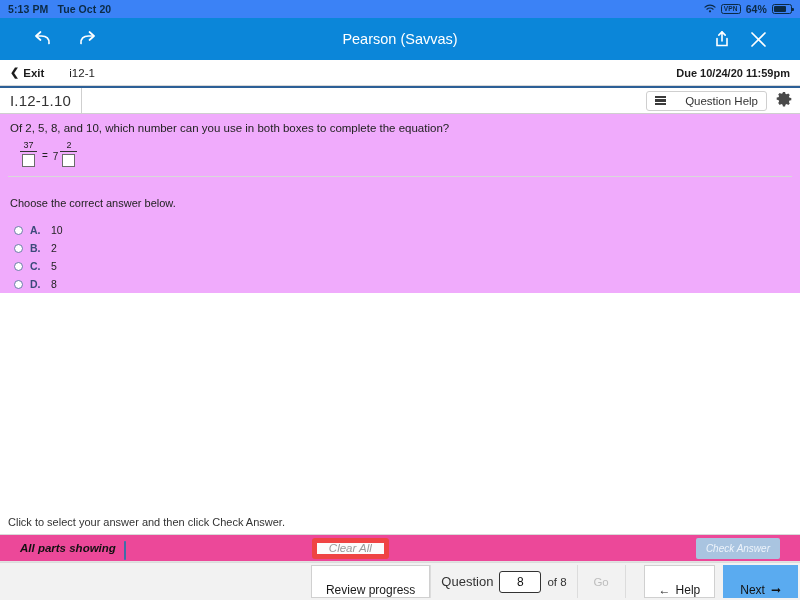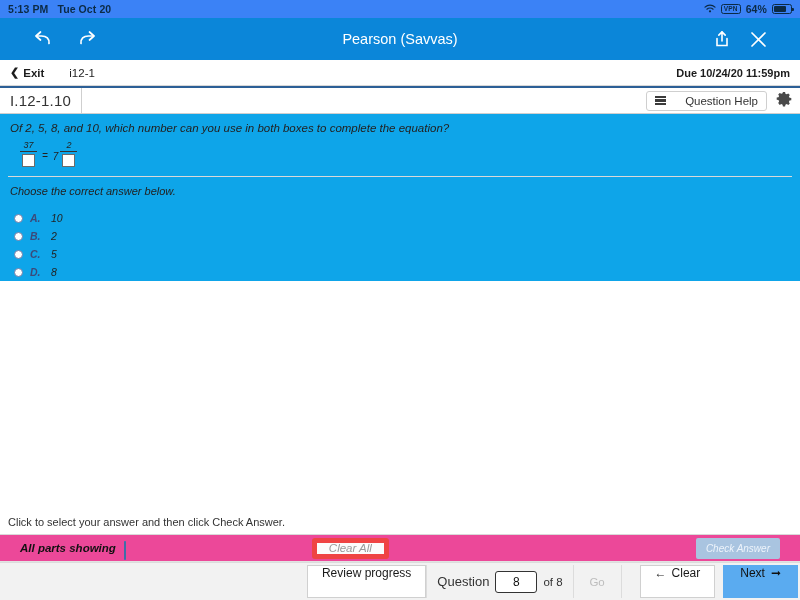--- a/index.html
+++ b/index.html
@@ -72,33 +72,33 @@
   .qhelp-btn {
     display: flex; align-items: center; gap: 19px;
     border: 1px solid #cfcfcf; border-radius: 3px; background: #fff;
     height: 20px; padding: 0 8px; font-size: 11.5px; color: #333; cursor: pointer;
   }
   .list-ico { display: flex; flex-direction: column; gap: 1.4px; }
   .list-ico i { display: block; width: 11px; height: 2.1px; background: #3b3b3b; }
   .gear { cursor: pointer; }
 
   
-  .main { background: #0ea5e9; padding: 0; position: relative; font-style: italic; }
+  .main { background: #f0abfc; padding: 0; position: relative; }
   .qtext { font-size: 11.5px; color: #222; padding: 8px 10px 0 10px; }
 
   .eqn { padding: 7px 0 0 20px; display: flex; align-items: center; gap: 0; }
   .frac { display: inline-flex; flex-direction: column; align-items: center; }
   .frac .num { font-size: 9px; color: #222; line-height: 1; padding-bottom: 1px; }
   .frac .bar { width: 17px; height: 1px; background: #333; }
   .blank-box { width: 13px; height: 13px; border: 1px solid #6b6b6b; margin-top: 2px; background:#fff; }
   .eq-sign { font-size: 10px; color: #222; margin: 0 5px; padding-top: 3px; }
   .whole { font-size: 10px; color: #222; padding-top: 4px; margin-right: 2px; }
 
   .hr-sep { height:1px; background:#d9d9d9; margin: 9px 8px 0 8px; }
-  .choose { font-size: 11px; color: #222; padding: 8px 10px 0 10px; }
+  .choose { font-size: 11px; color: #222; padding: 8px 10px 0 10px; margin-top: 12px; }
 
   .choices { padding: 12px 0 0 14px; }
   .choice { display: flex; align-items: center; gap: 7px; height: 18px; cursor: pointer; }
   .radio { width: 9px; height: 9px; border: 1.2px solid #6b7ba8; border-radius: 50%; background: #fff; flex: 0 0 auto; }
   .choice-letter { font-size: 10.5px; font-weight: bold; color: #3b4a7a; width: 14px; }
   .choice-val { font-size: 10.5px; color: #222; }
 
   
   .hint-row {
     position: absolute; left: 0; right: 0; bottom: 65px;
@@ -124,21 +124,21 @@
     background: #a9c4e0; color: #eef4fb; font-size: 10px;
     display: flex; align-items: center; cursor: default;
   }
 
   .navbar {
     position: absolute; left: 0; right: 0; bottom: 0; height: 38px;
     background: #f2f2f2; display: flex; align-items: stretch; justify-content: flex-end;
     border-top: 1px solid #dcdcdc;
   }
   .nav-btn {
-    display: flex; align-items: flex-start; justify-content: center;
+    display: flex; align-items: flex-end; justify-content: center;
     background: #ffffff; border: 1px solid #d0d0d0; font-size: 12px; color: #1a1a1a;
     margin: 2px 0 2px 0; padding: 0 14px; cursor: pointer;
   }
   .review { margin-left: 0; }
   .qnum-group {
     display: flex; align-items: center; gap: 6px; background: #f2f2f2;
     padding: 0 10px; border-left: 1px solid #dcdcdc; border-right: 1px solid #dcdcdc;
     margin: 2px 0;
   }
   .qnum-label { font-size: 13px; color: #333; }
@@ -316,21 +316,21 @@
     <div class="qnum-group">
       <span class="qnum-label">Question</span>
       <input class="qnum-input" value="8" style="">
       <span class="of-label">of 8</span>
     </div>
     <div class="go-btn">
       <span>Go</span>
     </div>
     <div class="nav-btn back-btn">
       <span>←</span>
-      <span>Clear</span>
+      <span>Help</span>
     </div>
     <div class="nav-btn next-btn">
       <span>Next</span>
       <span>➞</span>
     </div>
   </div>
 
 </div>
 
 </body></html>

